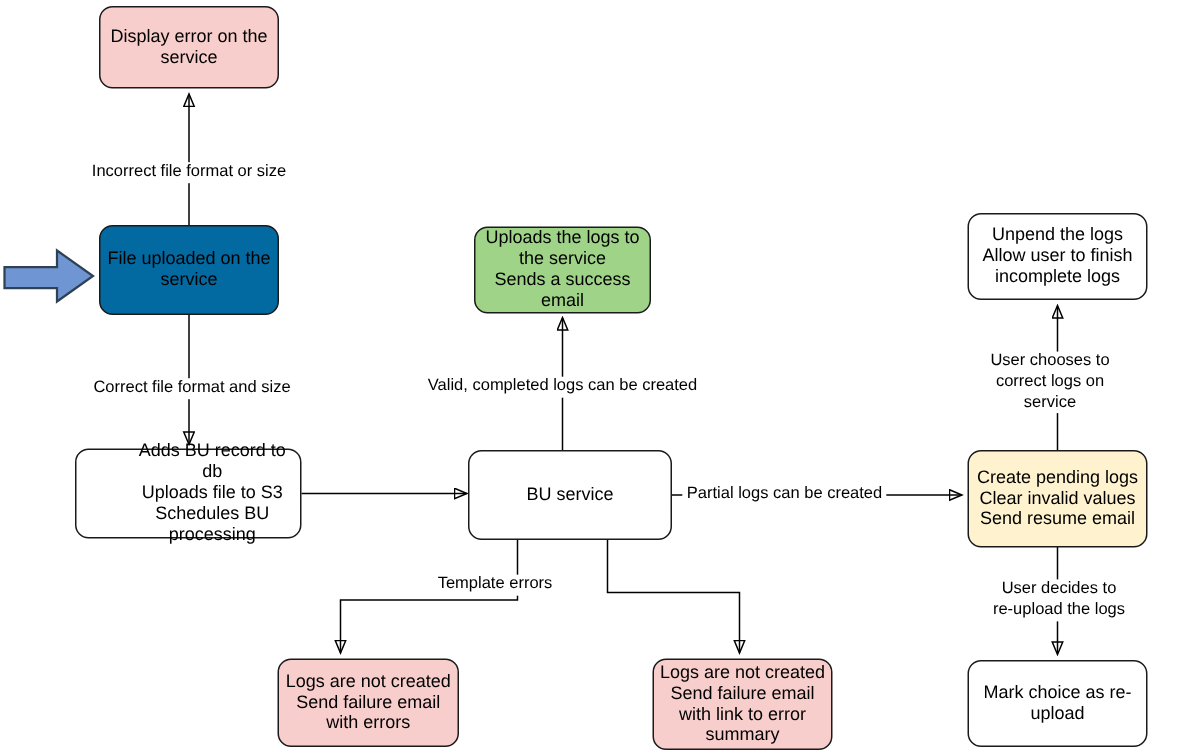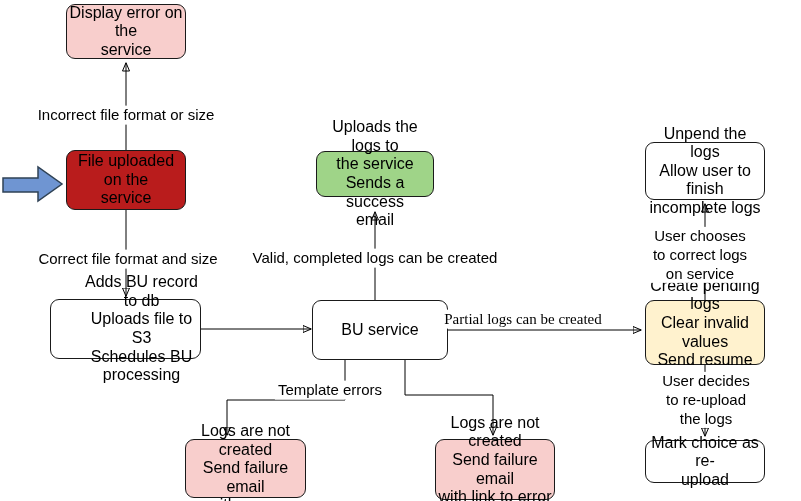--- a/index.html
+++ b/index.html
@@ -13,46 +13,46 @@
   .edges{position:absolute;left:0;top:0;width:801px;height:501px;}
   .edges path{stroke:#000;stroke-width:1;fill:none;}
   .node{
     position:absolute;
     box-sizing:border-box;
     border:1px solid #1a1a1a;
     border-radius:9px;
     display:flex;align-items:center;justify-content:center;
     text-align:center;
     white-space:pre-line;
-    font-size:16px;line-height:1.16;color:#000;
+    font-size:12px;line-height:1.16;color:#000;
     padding:2px;
     background:#fff;
   }
   .nd-a{left:66px;top:4px;width:120px;height:55px;}
   .nd-b{left:66px;top:150px;width:120px;height:60px;}
   .nd-c{left:50px;top:299px;width:151px;height:60px;}
   .nd-d{left:312px;top:300px;width:136px;height:60px;}
-  .nd-e{left:316px;top:151px;width:118px;height:46px;}
+  .nd-e{left:316px;top:151px;width:118px;height:58px;}
   .nd-f{left:645px;top:300px;width:120px;height:65px;}
   .nd-g{left:645px;top:142px;width:120px;height:58px;}
-  .nd-h{left:645px;top:440px;width:120px;height:43px;}
+  .nd-h{left:645px;top:440px;width:120px;height:58px;}
   .nd-i{left:185px;top:439px;width:121px;height:59px;}
   .nd-j{left:435px;top:439px;width:120px;height:61px;}
   .elabel{
     position:absolute;
     transform:translate(-50%,-50%);
     background:#ffffff;
     padding:0 3px;
-    font-size:15px;line-height:1.25;color:#000;
+    font-size:11px;line-height:1.25;color:#000;
     white-space:pre-line;text-align:center;
   }
   .l-incorrect{left:126px;top:115px;}
   .l-correct{left:128px;top:259px;}
   .l-valid{left:375px;top:258px;}
-  .l-partial{left:523px;top:319px;font-family:Liberation Serif, serif;}
+  .l-partial{left:523px;top:330px;}
   .l-user-corrects{left:700px;top:255px;}
   .l-user-reuploads{left:706px;top:400px;}
   .l-template{left:330px;top:390px;}
   .l-field-errors{left:450px;top:395px;}
 </style>
 </head>
 <body>
 
 <div class="canvas">
 
@@ -70,21 +70,21 @@
     <path d="M705,300 L705,204" marker-end="url(#arrow)"></path>
     <path d="M705,360 L705,436" marker-end="url(#arrow)"></path>
     <path d="M345,360 L345,400 L227,400 L227,435" marker-end="url(#arrow)"></path>
     <path d="M405,360 L405,395 L493,395 L493,435" marker-end="url(#arrow)"></path>
     <polygon points="3,178 38,178 38,167 62,184 38,201 38,192 3,192" stroke-width="1.5" fill="#6f95d2" stroke="#2f4255"></polygon>
   </svg>
 
   <div class="node nd-a" style="background-color: rgb(248, 206, 204);">Display error on the
 service</div>
 
-  <div class="node nd-b" style="background-color: #b91c1c;">File uploaded on the
+  <div class="node nd-b" style="background-color: #0369a1;">File uploaded on the
 service</div>
 
   <div class="node nd-c" style="background-color: rgb(255, 255, 255); padding-left: 34px;">Adds BU record to db
 Uploads file to S3
 Schedules BU processing</div>
 
   <div class="node nd-d" style="background-color: rgb(255, 255, 255);">BU service</div>
 
   <div class="node nd-e" style="background-color: rgb(159, 212, 136);">Uploads the logs to
 the service

